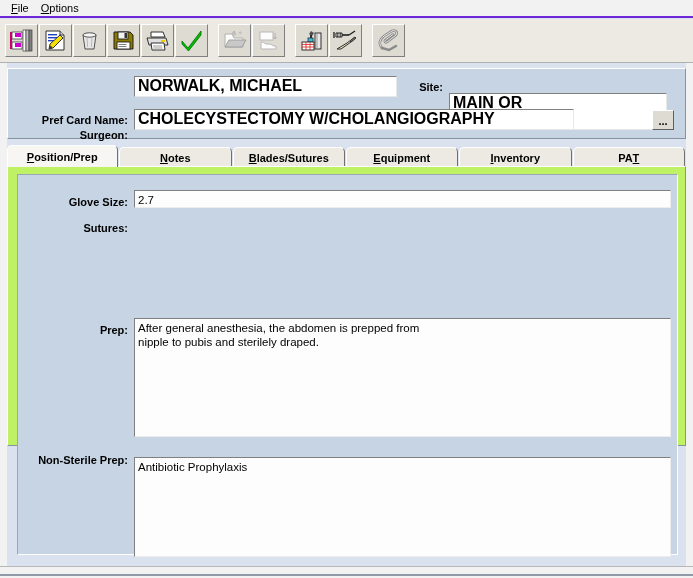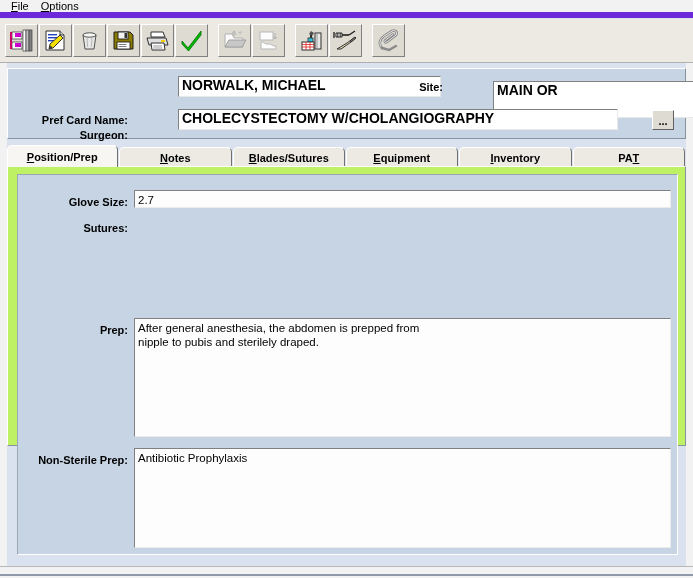--- a/index.html
+++ b/index.html
@@ -22,21 +22,21 @@
     box-sizing: border-box;
   }
 
   
   .menubar {
     position: absolute;
     left: 0; top: 0;
     width: 693px;
     height: 18px;
     background: #f2f2f2;
-    border-bottom: 6px solid #6d28d9;
+    border-bottom: 2px solid #6d28d9;
     box-sizing: border-box;
     display: flex;
     align-items: center;
     padding-left: 8px;
   }
   .menu-item {
     font-size: 11px;
     color: #000;
     padding: 1px 9px 1px 3px;
     line-height: 13px;
@@ -104,28 +104,27 @@
     white-space: nowrap;
   }
   .fld {
     position: absolute;
     background: #ffffff;
     box-sizing: border-box;
     border-top: 1px solid #808080;
     border-left: 1px solid #808080;
     border-right: 1px solid #e8e8e8;
     border-bottom: 1px solid #e8e8e8;
-    font-size: 14px;
+    font-size: 16px;
     color: #000;
     padding: 1px 0 12px 3px;
     line-height: 15px;
     white-space: pre;
     overflow: hidden;
     font-weight: bold;
-    margin-left: 44px;
   }
   .browse-btn {
     position: absolute;
     background: #dedbd2;
     box-sizing: border-box;
     border-top: 1px solid #ffffff;
     border-left: 1px solid #ffffff;
     border-right: 1px solid #606060;
     border-bottom: 1px solid #606060;
     font-size: 11px;
@@ -381,21 +380,21 @@
   </div>
 
   <div class="edge-left"></div>
   <div class="edge-right"></div>
 
   <div class="panel-top">
     <span class="lbl" style="left:0px; top:11px; width:120px;margin-top:48px;">Surgeon:</span>
     <div class="fld" style="left:126px; top:7px; width:263px; height:21px;">NORWALK, MICHAEL</div>
 
     <span class="lbl" style="left:355px; top:11px; width:80px;">Site:</span>
-    <div class="fld" style="left:441px; top:12px; width:218px; height:37px;">MAIN OR</div>
+    <div class="fld" style="left:441px; top:24px; width:218px; height:37px;">MAIN OR</div>
 
     <span class="lbl" style="left:0px; top:44px; width:120px;">Pref Card Name:</span>
     <div class="fld" style="left:126px; top:40px; width:440px; height:21px;">CHOLECYSTECTOMY W/CHOLANGIOGRAPHY</div>
     <div class="browse-btn" style="left:644px; top:41px; width:22px; height:20px;">...</div>
   </div>
 
   <div class="tabstrip">
     <div class="tab active" style="width:111px;"><span class="acc">P</span>osition/Prep</div>
     <div class="tab" style="width:114px;"><span class="acc">N</span>otes</div>
     <div class="tab" style="width:112px;"><span class="acc">B</span>lades/Sutures</div>
@@ -410,21 +409,21 @@
       <span class="lbl" style="left:0px; top:20px; width:110px;">Glove Size:</span>
       <div class="ta" style="left:116px; top:15px; width:537px; height:18px; line-height:15px;">2.7</div>
 
       <span class="lbl" style="left:0px; top:46px; width:110px;">Sutures:</span>
 
       <span class="lbl" style="left:0px; top:148px; width:110px;">Prep:</span>
       <div class="ta" style="left:116px; top:143px; width:537px; height:119px;">After general anesthesia, the abdomen is prepped from
 nipple to pubis and sterilely draped.</div>
 
       <span class="lbl" style="left:0px; top:278px; width:110px;">Non-Sterile Prep:</span>
-      <div class="ta" style="left:116px; top:273px; width:537px; height:100px;">Antibiotic Prophylaxis</div>
+      <div class="ta" style="left:116px; top:282px; width:537px; height:100px;">Antibiotic Prophylaxis</div>
 
     </div>
   </div>
 
   <div class="frame-bottom">
     <div class="ridge"></div>
   </div>
 
 </div>
 

